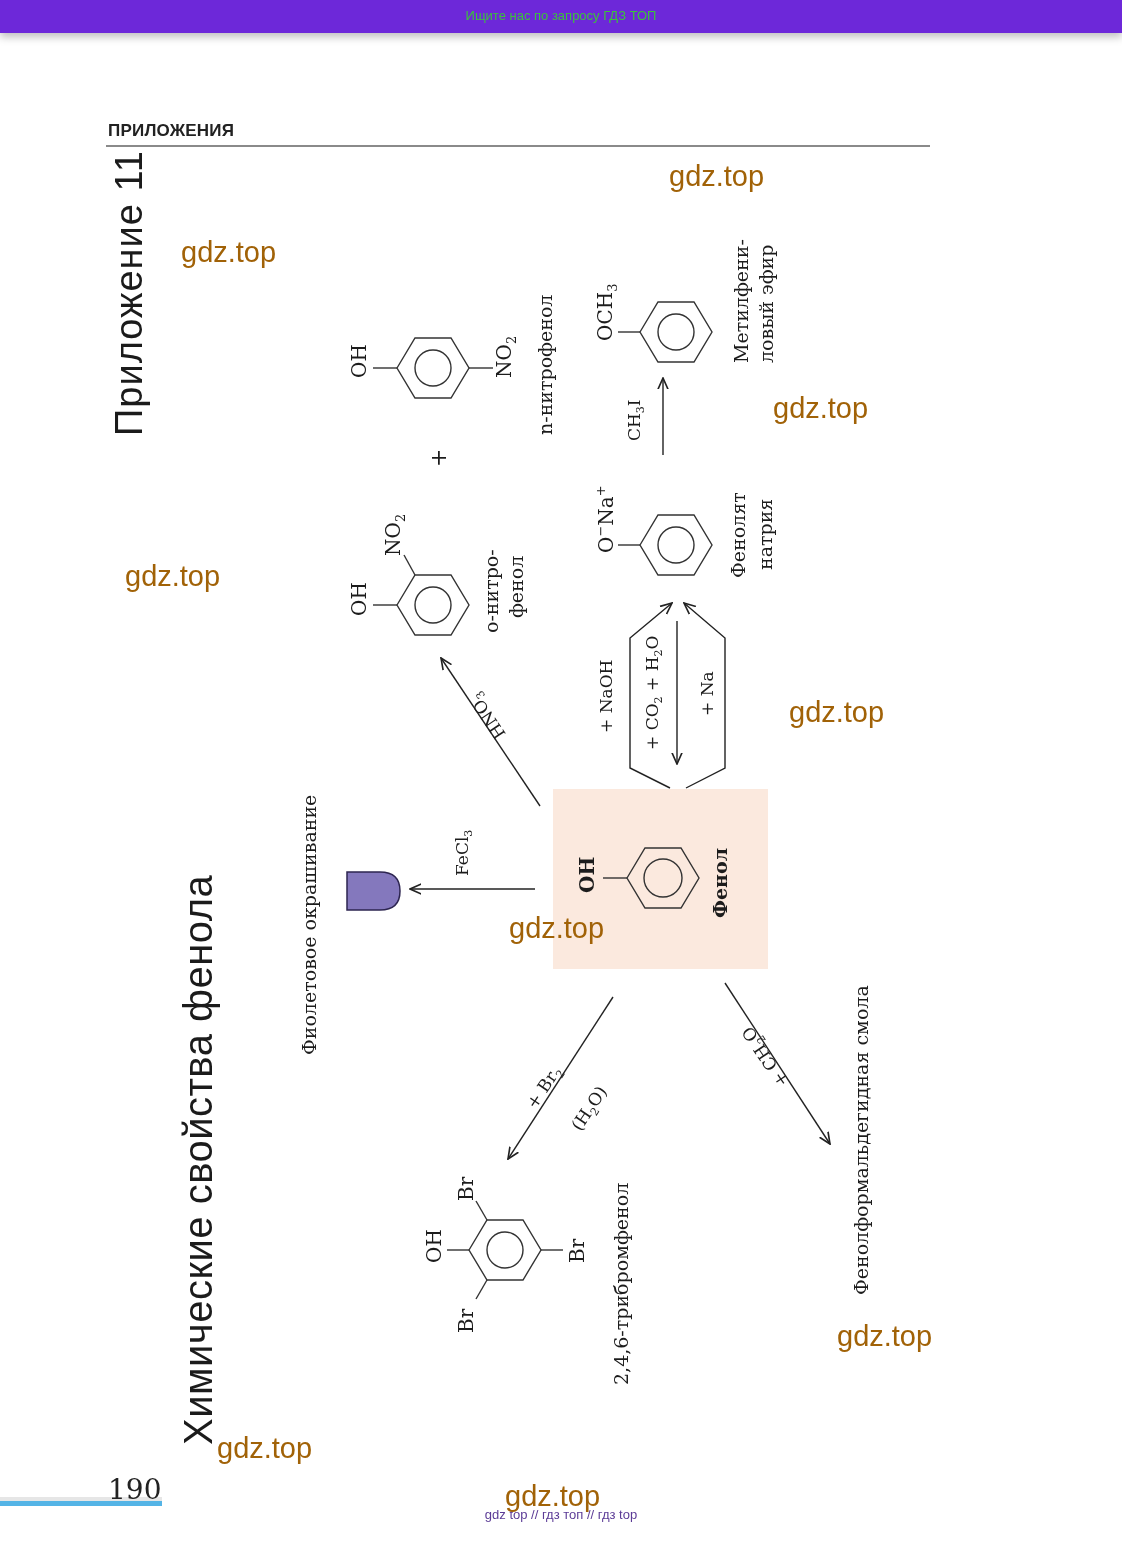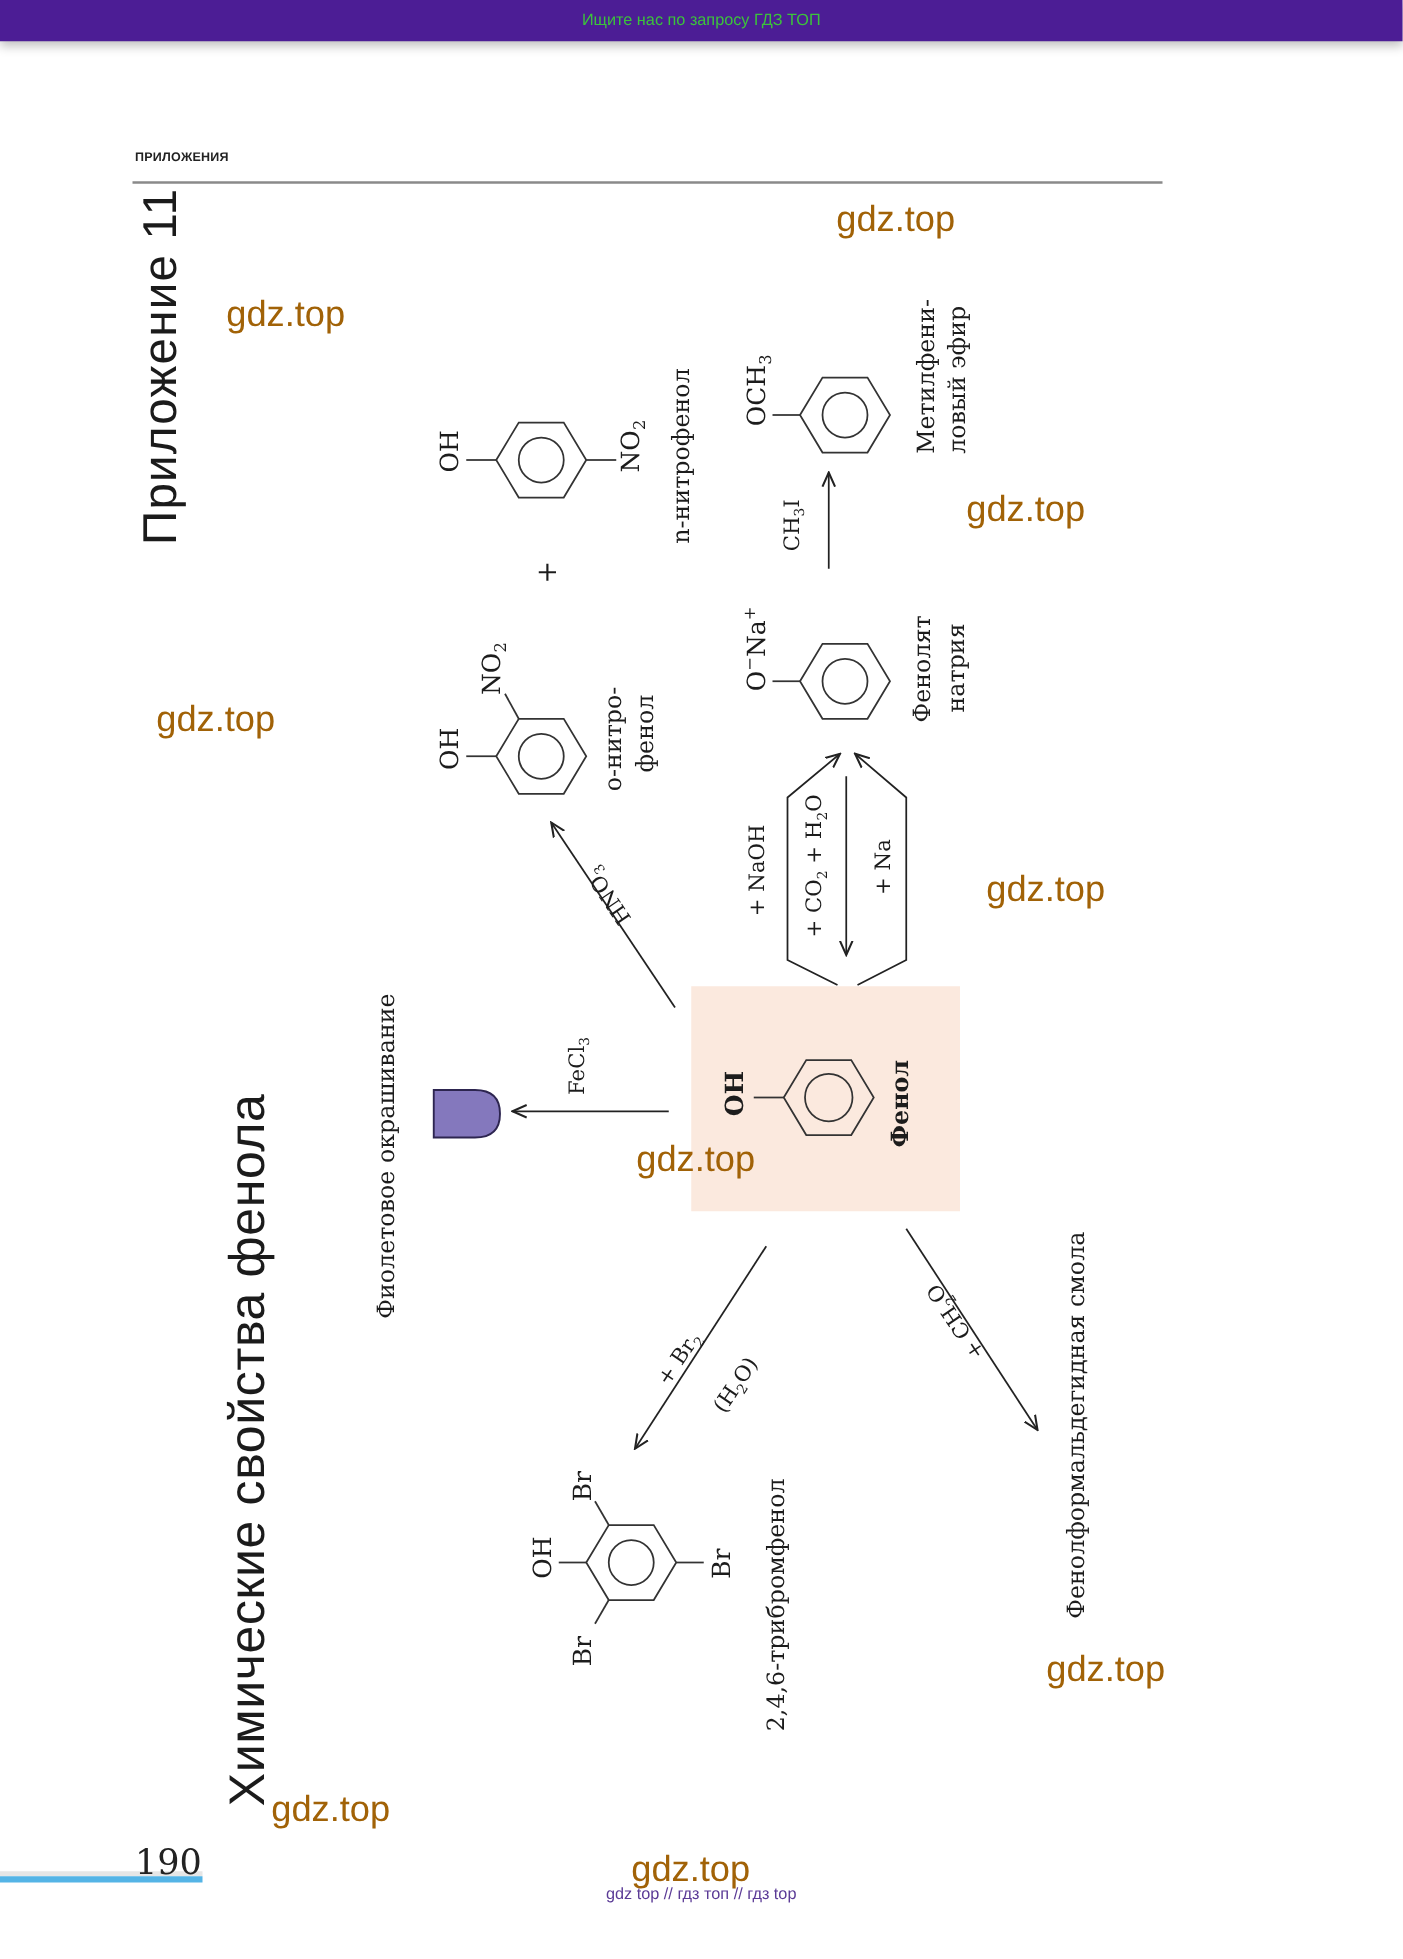--- a/index.html
+++ b/index.html
@@ -4,33 +4,33 @@
 <style>
   html, body { margin: 0; padding: 0; }
   body {
     width: 1122px; height: 1567px; position: relative; overflow: hidden;
     background: #ffffff;
     font-family: "DejaVu Serif", serif;
     color: #1a1a1a;
   }
   .topbar {
     position: absolute; left: 0; top: 0; width: 1122px; height: 33px;
-    background: #4c1d95;
+    background: #6d28d9;
     text-align: center;
     box-shadow: 0 4px 8px rgba(0,0,0,0.25);
     z-index: 5;
   }
   .topbar span {
     display: inline-block; margin-top: 8px;
     font-family: "Liberation Sans", sans-serif; font-size: 13px; color: #3cc23c;
   }
   .page { position: absolute; left: 0; top: 33px; width: 1122px; height: 1534px; }
   .section-label {
     position: absolute; left: 108px; top: 88px;
-    font-family: "Liberation Sans", sans-serif; font-weight: bold; font-size: 10px; color: #222;
+    font-family: "Liberation Sans", sans-serif; font-weight: bold; font-size: 17px; color: #222;
     letter-spacing: 0.2px;
   }
   .header-rule { position: absolute; left: 106px; top: 112px; width: 824px; height: 2px; background: #8a8a8a; }
 
   .rot { position: absolute; transform-origin: 0 0; white-space: nowrap; }
   .ccw { transform: rotate(-90deg); }
 
   .appendix-title {
     font-family: "Liberation Sans", sans-serif; font-size: 38px; color: #1b1b1b; letter-spacing: 1px;
   }

